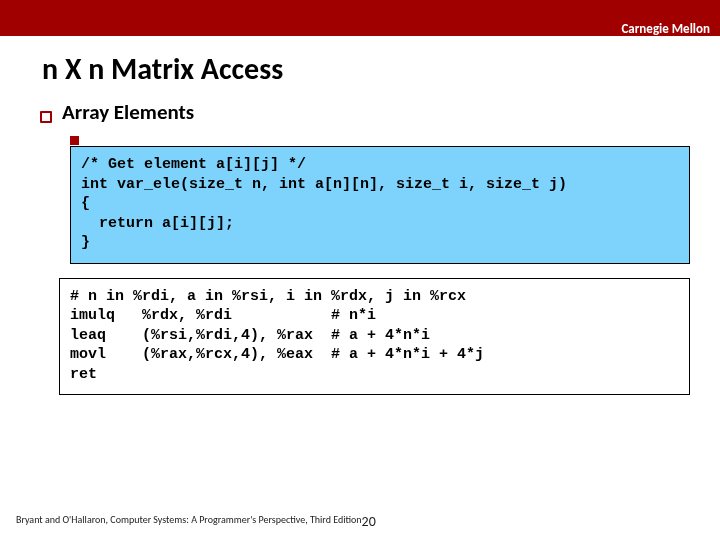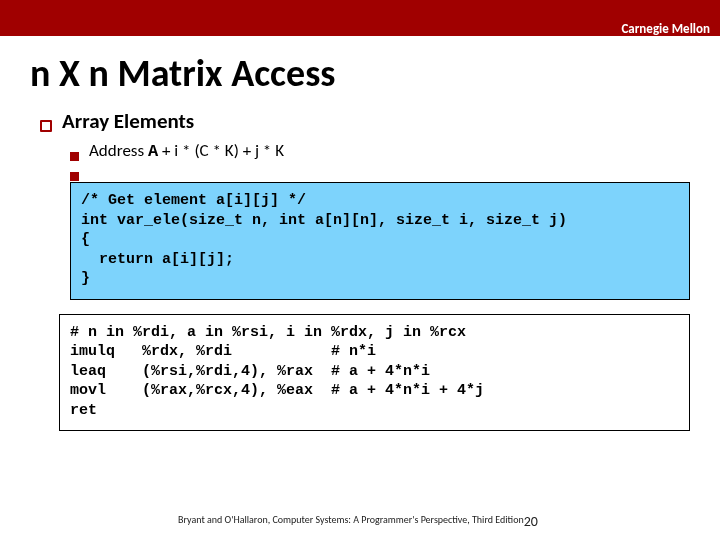--- a/index.html
+++ b/index.html
@@ -1,20 +1,20 @@
 <!DOCTYPE html>
 <html><head>
 <meta charset="utf-8">
 <style>
   * { box-sizing: border-box; margin: 0; padding: 0; }
   html, body { width: 720px; height: 540px; font-family: Calibri, Arial, sans-serif; background: #fff; color: #000; }
   .slide { position: relative; width: 720px; height: 540px; }
   .topbar { height: 36px; background: #a00000; display: flex; justify-content: flex-end; align-items: flex-end; padding-right: 10px; }
   .topbar span { color: #fff; font-weight: bold; font-size: 13px; }
-  .title { font-size: 38px; font-weight: bold; padding: 14px 0 8px 30px; }
+  .title { font-size: 30px; font-weight: bold; padding: 14px 0 8px 42px; }
   .content { padding: 0 30px 14px 40px; }
   .bullet-row { display: flex; align-items: baseline; margin: 4px 0 6px 0; }
   .bullet-hollow { width: 12px; height: 12px; border: 2px solid #a00000; background: #fff; border-radius: 1px; margin-right: 10px; flex-shrink: 0; position: relative; top: 4px; }
   .bullet-solid { width: 9px; height: 9px; background: #a00000; margin-right: 10px; flex-shrink: 0; position: relative; top: 5px; }
   .h2 { font-size: 21px; font-weight: bold; }
   .sub { font-size: 17px; }
   .subs { padding-left: 30px; }
   .mono { font-family: "Courier New", monospace; font-weight: bold; }
   .codebox1 {
     background: #7dd3fc;
@@ -33,22 +33,22 @@
     margin: 0 0 0 19px;
     padding: 8px 10px 10px 10px;
     font-family: "Courier New", monospace;
     font-size: 15px;
     font-weight: bold;
     line-height: 1.3;
     white-space: pre;
   }
   .footer {
     position: absolute;
-    bottom: 10px; left: 8px; right: 12px;
-    display: flex; justify-content: center;
+    bottom: 10px; left: 16px; right: 12px;
+    display: flex; justify-content: flex-start;
     font-size: 10px; color: #222;
   }
   .pagenum { font-size: 14px; }
 </style>
 </head>
 <body>
 
 <div class="slide">
 
   <div class="topbar">
@@ -58,26 +58,20 @@
   <div class="title">n X n Matrix Access</div>
 
   <div class="content">
 
     <div class="bullet-row">
       <div class="bullet-hollow"></div>
       <div class="h2">Array Elements</div>
     </div>
 
     <div class="subs">
-      <div class="bullet-row">
-        <div class="bullet-solid"></div>
-        <div class="sub">
-          <span>Address </span><span class="mono">A</span><span>  +  i * (C * K) +  j * K</span>
-        </div>
-      </div>
       <div class="bullet-row">
         <div class="bullet-solid"></div>
       </div>
     </div>
 
     <div class="codebox1">/* Get element a[i][j] */
 int var_ele(size_t n, int a[n][n], size_t i, size_t j)
 {
   return a[i][j];
 }</div>

